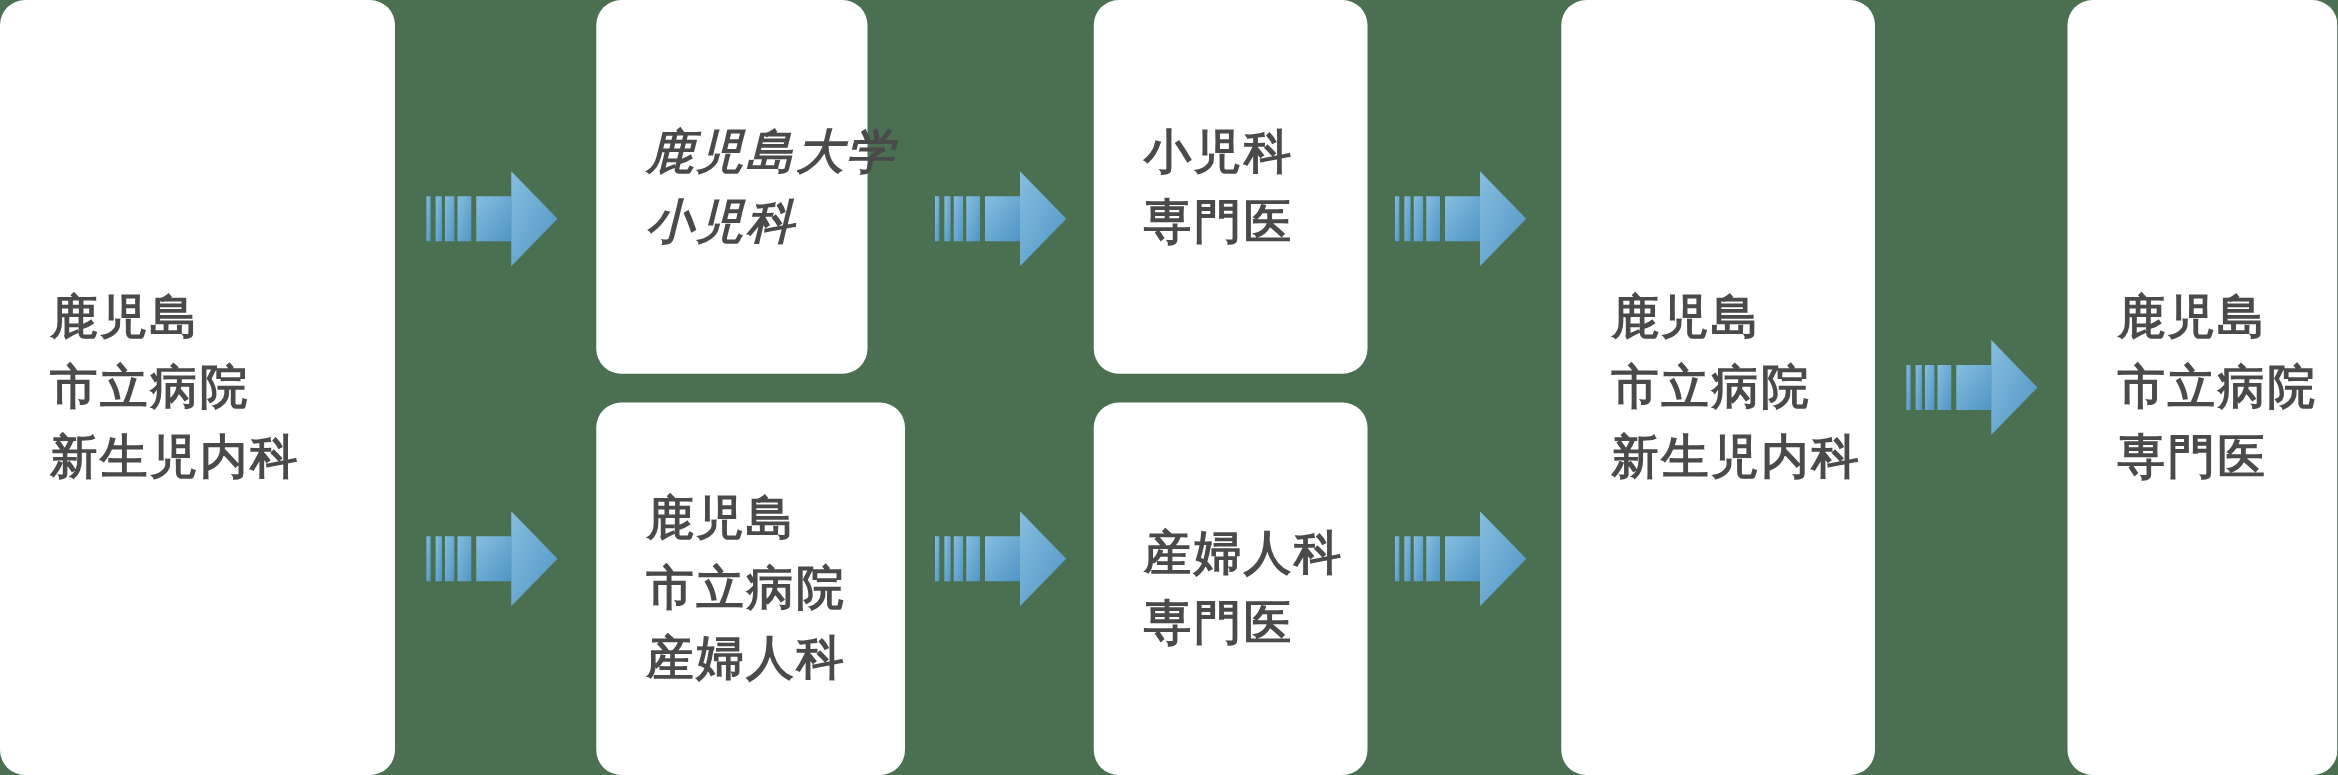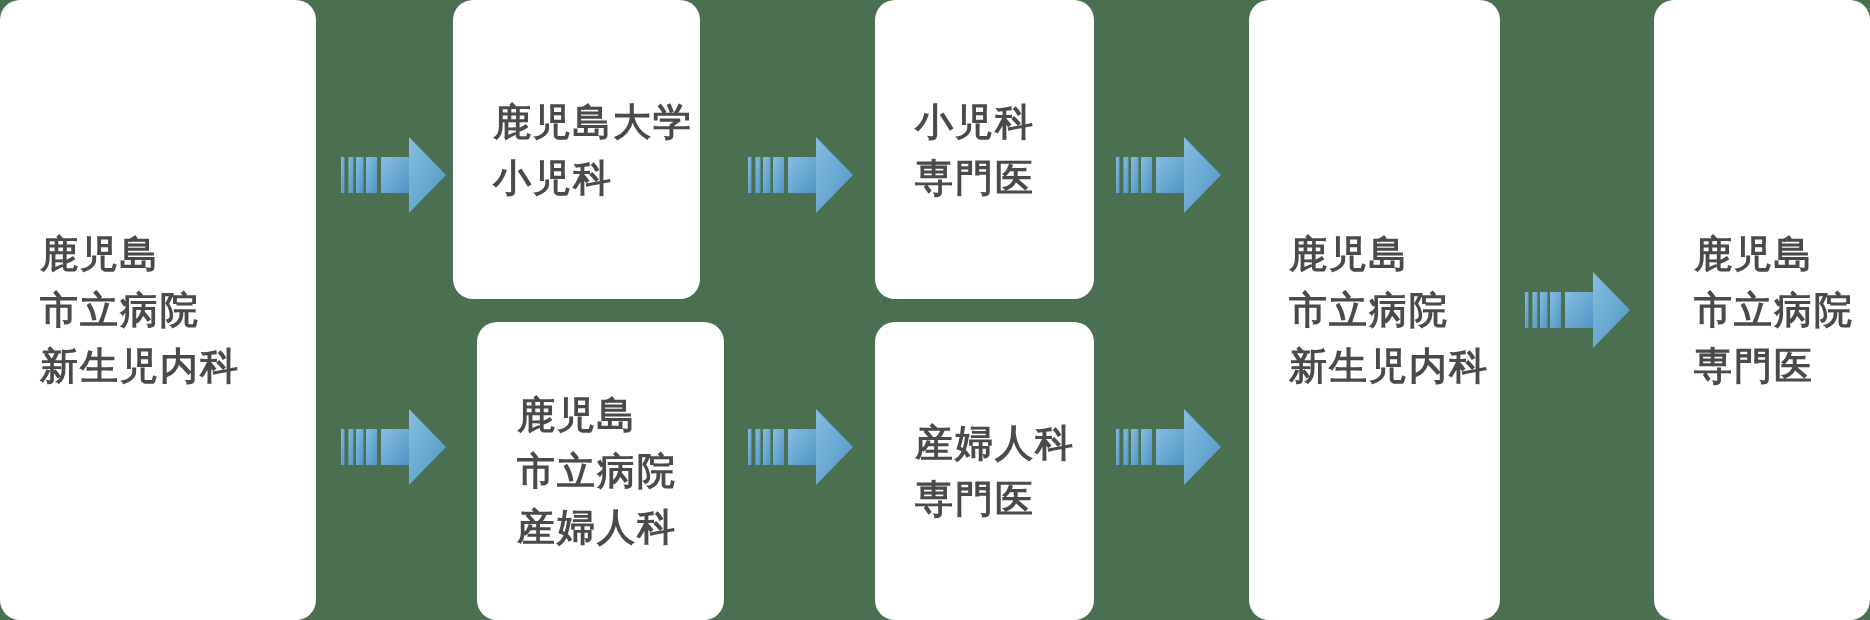--- a/index.html
+++ b/index.html
@@ -13,21 +13,21 @@
     display:flex;flex-direction:column;justify-content:center;
     box-sizing:border-box;padding-left:40px;
   }
   .line{
     display:block;color:var(--txt,#4a4a4a);
     font-size:38px;line-height:56px;font-weight:600;letter-spacing:2px;
     white-space:nowrap;
   }
   
   .b1 {left:0;     top:0;   width:316px; height:620px;}
-  .b2a{left:453px; top:0;   width:247px; height:299px;}
+  .b2a{left:477px; top:0;   width:217px; height:299px;font-style:italic;}
   .b2b{left:477px; top:322px;width:247px; height:298px;}
   .b3a{left:875px; top:0;   width:219px; height:299px;}
   .b3b{left:875px; top:322px;width:219px; height:298px;}
   .b4 {left:1249px;top:0;   width:251px; height:620px;}
   .b5 {left:1654px;top:0;   width:216px; height:620px;}
   
   .arrow{position:absolute;width:105px;height:76px;}
   .a1{left:341px; top:137px;}
   .a2{left:341px; top:409px;}
   .a3{left:748px; top:137px;}

